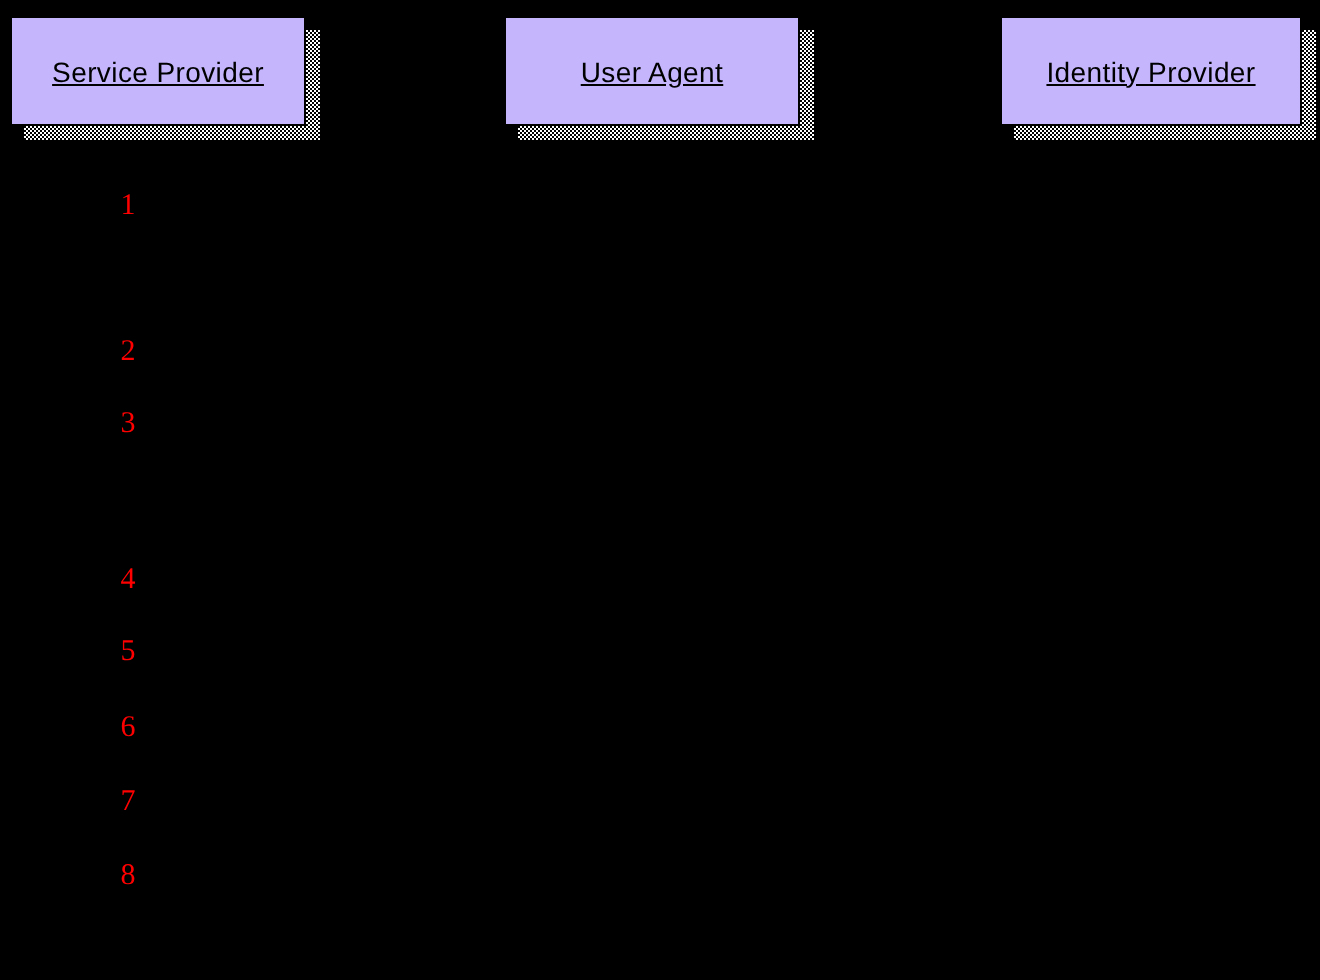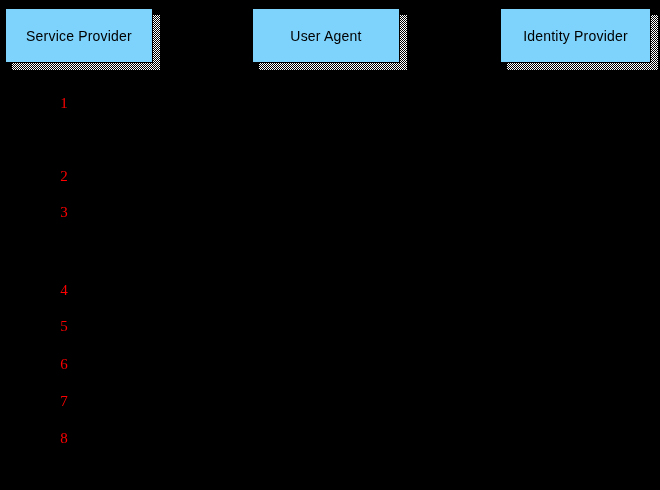--- a/index.html
+++ b/index.html
@@ -35,25 +35,26 @@
     background-size: 2px 2px;
     background-position: 0 0, 1px 1px;
   }
   .participant .boxface {
     position: absolute;
     left: 0;
     top: 0;
     width: 100%;
     height: 100%;
     box-sizing: border-box;
-    background: #7dd3fc;
+    background: #c4b5fd;
     border: 1px solid #000000;
     display: flex;
     align-items: center;
     justify-content: center;
+    text-decoration: underline;
   }
   .participant .boxlabel {
     color: #000000;
     font-size: 14px;
     font-weight: 400;
     letter-spacing: 0.2px;
     white-space: nowrap;
     font-family: "Liberation Sans", sans-serif;
   }
 

